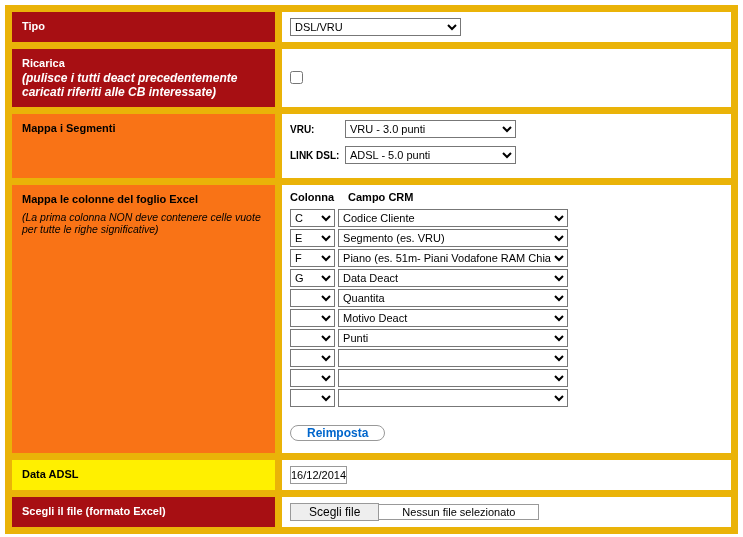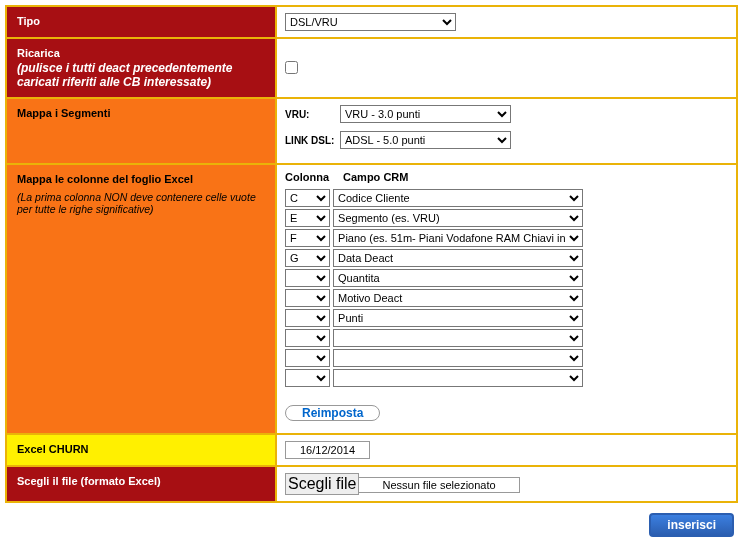--- a/index.html
+++ b/index.html
@@ -1,41 +1,41 @@
 <!DOCTYPE html>
 <html><head>
 <meta charset="utf-8">
 <style>
   * { box-sizing: border-box; margin: 0; padding: 0; }
   body { font-family: Arial, Helvetica, sans-serif; font-size: 11px; background: #fff; padding: 5px; }
   .container { width: 733px; }
   .header-bar { background: #595959; color: #fff; font-weight: bold; font-size: 13px; padding: 6px 10px; }
   table.form { width: 100%; border-collapse: collapse; }
-  table.form > tbody > tr > td { border: 2px solid #eab308; vertical-align: top; margin-left: 40px; }
+  table.form > tbody > tr > td { border: 7px solid #eab308; vertical-align: top; margin-left: 40px; }
   td.lbl { width: 270px; padding: 8px 10px; font-size: 11px; vertical-align: middle; }
   td.lbl-red { background: #A70F13; color: #fff; font-weight: bold; }
   td.lbl-red em { font-weight: bold; display: block; margin-top: 2px; font-size: 12px; }
   td.lbl-grey { background: #f97316; color: #000; font-weight: bold; }
   td.lbl-grey em { font-weight: normal; font-style: italic; display: block; margin-top: 6px; font-size: 10.5px; }
   td.lbl-yellow { background: #FFF000; color: #000; font-weight: bold; }
   td.val { background: #fff; padding: 6px 8px; }
   select { font-size: 11px; height: 18px; border: 1px solid #777; background: #fff; }
   select.wide { width: 171px; }
   .seg-row { margin-bottom: 8px; }
   .seg-row .seg-lab { display: inline-block; width: 55px; font-size: 10px; font-weight: bold; }
   .col-headers { font-size: 11px; font-weight: bold; margin-bottom: 6px; }
   .col-headers .cha { display: inline-block; width: 55px; }
   .col-headers .chb { display: inline-block; }
   select.colsel { width: 45px; }
-  select.crmsel { width: 250px; }
+  select.crmsel { width: 230px; }
   .map-row { margin-bottom: 2px; }
   .reset-wrap { margin: 18px 0 6px 0; }
   .btn-reset { background: #fff; border: 1px solid #999; border-radius: 12px; padding: 0 16px; color: #0066CC; font-weight: bold; font-size: 12px; cursor: pointer; }
-  .date-box { display: inline-block; border: 1px solid #999; padding: 2px 14px; font-size: 11px; background: #fff; }
-  .file-btn { border: 1px solid #999; background: #eee; padding: 1px 2px; font-size: 16px; cursor: pointer; display: inline-block; }
+  .date-box { display: inline-block; border: 1px solid #999; padding: 2px 0; font-size: 11px; background: #fff; }
+  .file-btn { border: 1px solid #999; background: #eee; padding: 1px 18px; font-size: 12px; cursor: pointer; display: inline-block; }
   .file-lab { border: 1px solid #999; border-left: none; padding: 1px 23px; font-size: 11px; display: inline-block; }
   .footer-row { padding: 10px 4px 4px 4px; text-align: right; }
   .btn-submit { background: linear-gradient(#3b7fe0, #2b5eb0); border: 2px solid #2b5eb0; border-radius: 4px; color: #fff; font-weight: bold; padding: 3px 16px; font-size: 12px; cursor: pointer; }
 </style>
 </head>
 <body>
 
 <div class="container">
 
 
@@ -91,21 +91,21 @@
               <div class="map-row"><select class="colsel"><option></option></select> <select class="crmsel"><option></option></select></div>
               <div class="map-row"><select class="colsel"><option></option></select> <select class="crmsel"><option></option></select></div>
             </div>
         <div class="reset-wrap">
           <button class="btn-reset">Reimposta</button>
         </div>
       </td>
     </tr>
 
     <tr>
-      <td class="lbl lbl-yellow">Excel CHURN</td>
+      <td class="lbl lbl-yellow">Data ADSL</td>
       <td class="val">
         <span class="date-box">16/12/2014</span>
       </td>
     </tr>
 
     <tr>
       <td class="lbl lbl-red">Scegli il file (formato Excel)</td>
       <td class="val">
         <span class="file-btn">Scegli file</span><span class="file-lab">Nessun file selezionato</span>
       </td>

